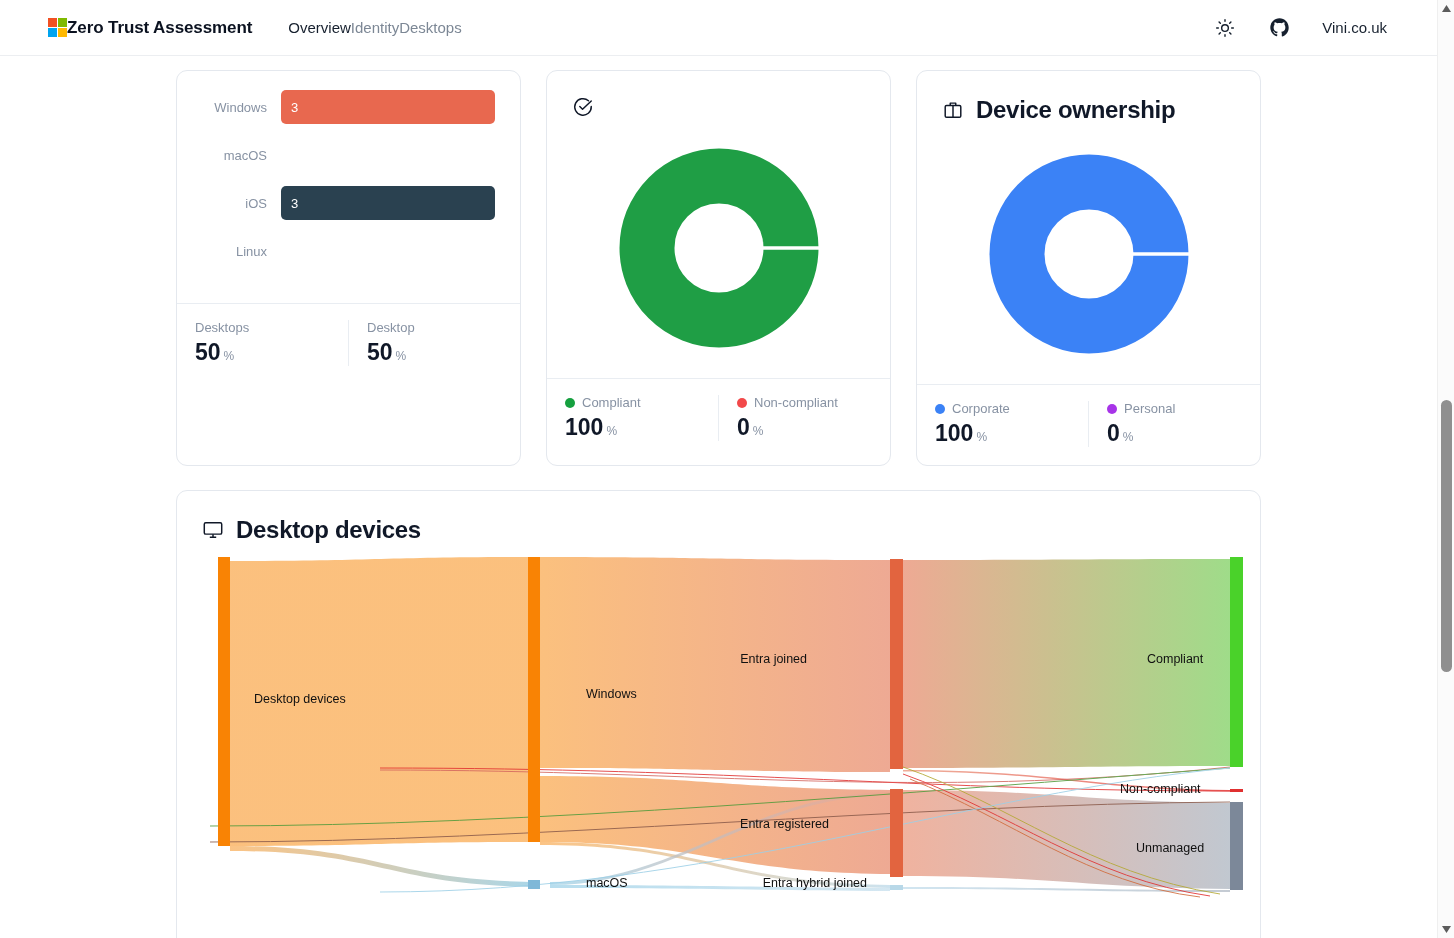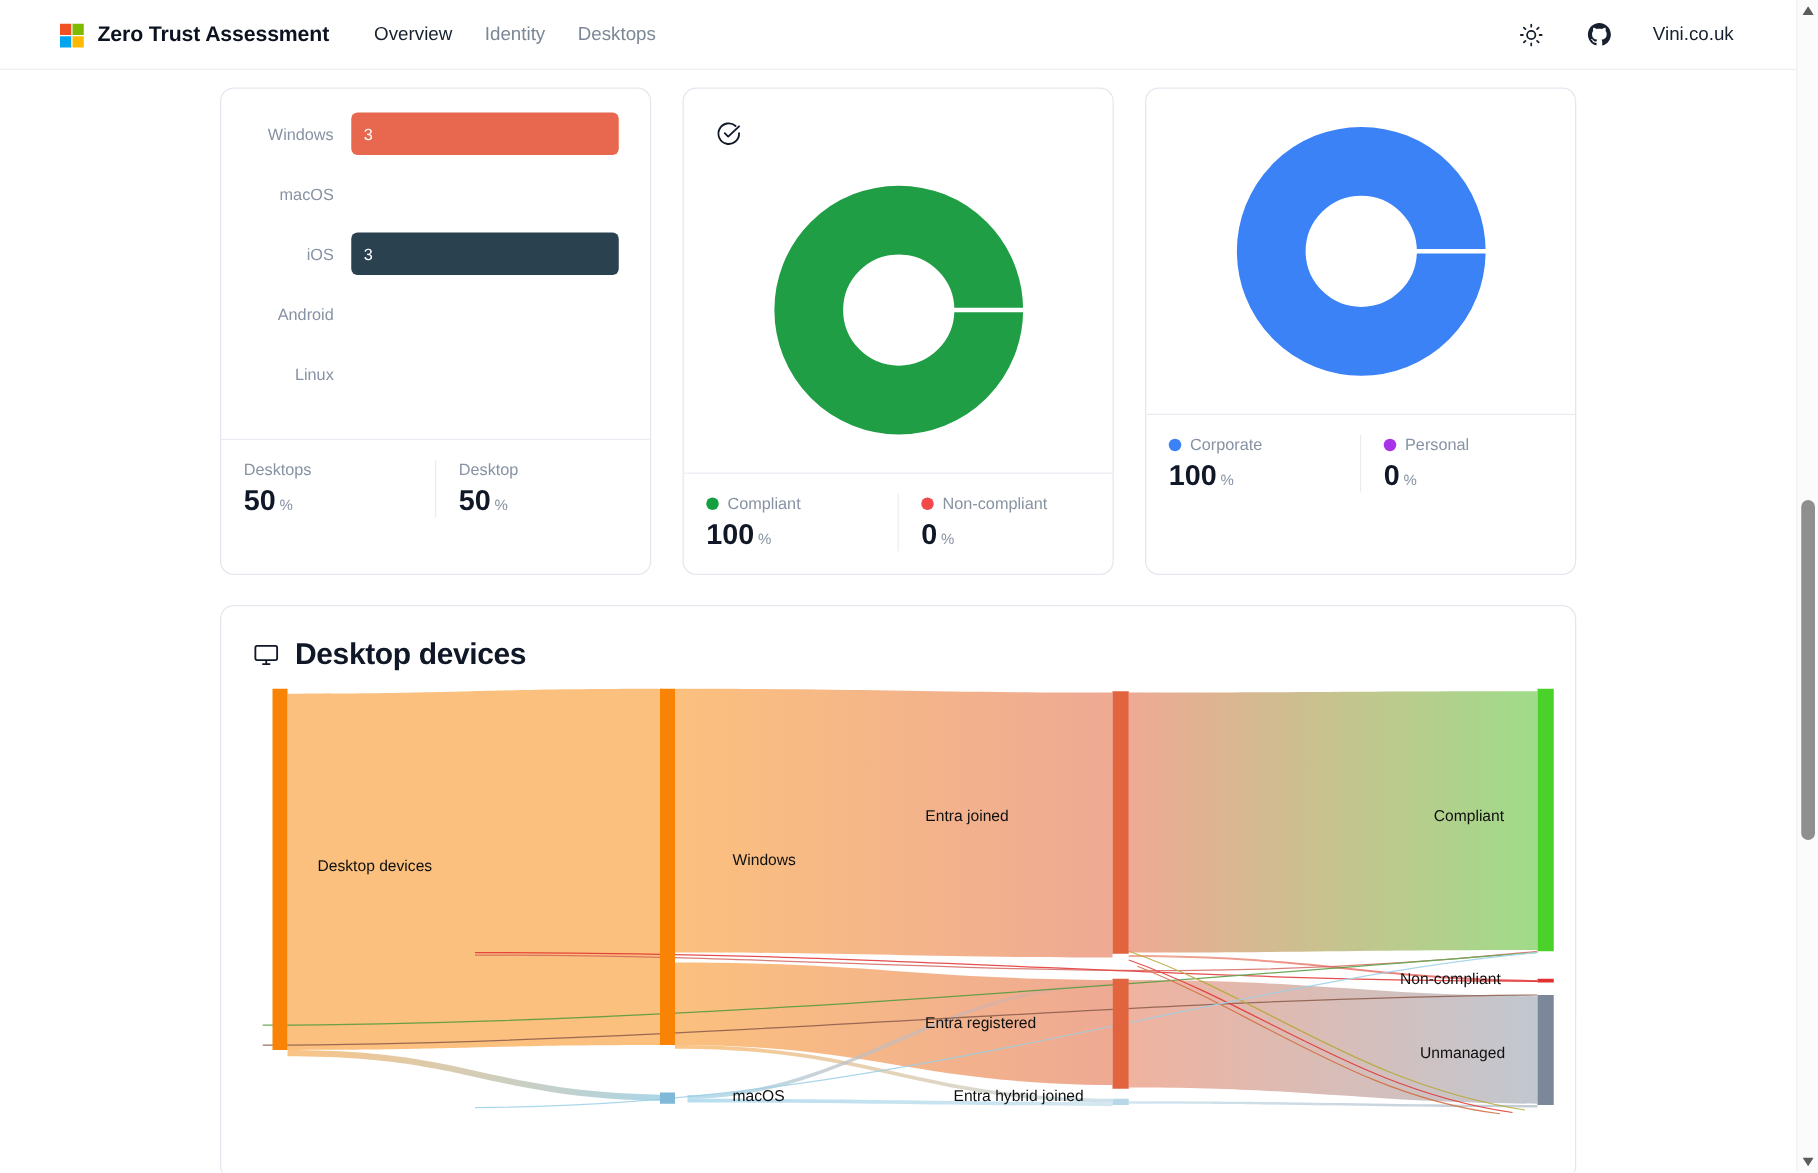--- a/index.html
+++ b/index.html
@@ -12,30 +12,30 @@
   body { position: relative; }
 
   
   .header {
     position: absolute; top: 0; left: 0;
     width: 1437px; height: 56px;
     background: #ffffff;
     border-bottom: 1px solid #eceef1;
     display: flex; align-items: center;
   }
-  .brand { display: flex; align-items: flex-end; gap: 11px; margin-left: 48px; }
+  .brand { display: flex; align-items: flex-start; margin-left: 48px; }
   .ms-logo { width: 19px; height: 19px; display: grid;
              grid-template-columns: 9px 9px; grid-template-rows: 9px 9px; gap: 1px; }
   .ms-logo i { display: block; width: 9px; height: 9px; }
   .ms-logo i:nth-child(1) { background: #f25022; }
   .ms-logo i:nth-child(2) { background: #7fba00; }
   .ms-logo i:nth-child(3) { background: #00a4ef; }
   .ms-logo i:nth-child(4) { background: #ffb900; }
   .brand-title { font-size: 17px; font-weight: bold; color: #0b1220; letter-spacing: -0.1px; }
-  .nav { display: flex; align-items: center; gap: 26px; margin-left: 36px; }
+  .nav { display: flex; align-items: center; margin-left: 36px; }
   .nav a { font-size: 15px; color: #7c8795; text-decoration: none; }
   .nav a.active { color: #16202e; }
   .header-right { margin-left: auto; display: flex; align-items: center; gap: 32px; margin-right: 50px; }
   .icon-btn { width: 22px; height: 22px; color: #16202e; display: flex; align-items: center; justify-content: center; }
   .site-link { font-size: 15px; color: #16202e; text-decoration: none; font-weight: 500; }
 
   
   .page { position: absolute; top: 56px; left: 0; width: 1437px; }
   .cards-row { display: flex; gap: 25px; padding: 14px 176px 0 176px; }
   .card {
@@ -132,24 +132,20 @@
           <span class="bar-label">macOS</span>
           <span class="bar-track"></span>
         </div>
         <div class="bar-row">
           <span class="bar-label">iOS</span>
           <span class="bar-track">
             <span class="bar-fill" style="width:100%;background:#2a4150">3</span>
           </span>
         </div>
         <div class="bar-row">
-          <span class="bar-label">Android</span>
-          <span class="bar-track"></span>
-        </div>
-        <div class="bar-row">
           <span class="bar-label">Linux</span>
           <span class="bar-track"></span>
         </div>
       </div>
       <div class="summary-spacer"></div>
 
       <div class="card-footer">
         <div class="stat">
           <div class="stat-label">Desktops</div>
           <div class="stat-value">
@@ -196,20 +192,29 @@
             <span>Non-compliant</span>
           </div>
           <div class="stat-value">
             <span>0</span><small>%</small>
           </div>
         </div>
       </div>
     </div>
 
     <div class="card">
+      <div class="card-head">
+        <span class="card-ico">
+          <svg width="22" height="22" viewBox="0 0 24 24" fill="none" stroke="currentColor" stroke-width="1.6" stroke-linejoin="round">
+            <rect x="3.5" y="7" width="17" height="13" rx="1.5"></rect>
+            <path d="M9 7V4.5h6V7M12 7v13"></path>
+          </svg>
+        </span>
+        <span class="card-title">Device ownership</span>
+      </div>
       <div class="donut-wrap">
         <svg width="200" height="200" viewBox="0 0 200 200">
           <circle cx="100" cy="100" r="72" fill="none" stroke="#3b82f6" stroke-width="55"></circle>
           <line x1="100" y1="100" x2="200" y2="100" stroke="#ffffff" stroke-width="3.5"></line>
         </svg>
       </div>
       <div class="card-footer">
         <div class="stat">
           <div class="stat-label">
             <span class="dot" style="background:#3b82f6"></span>

